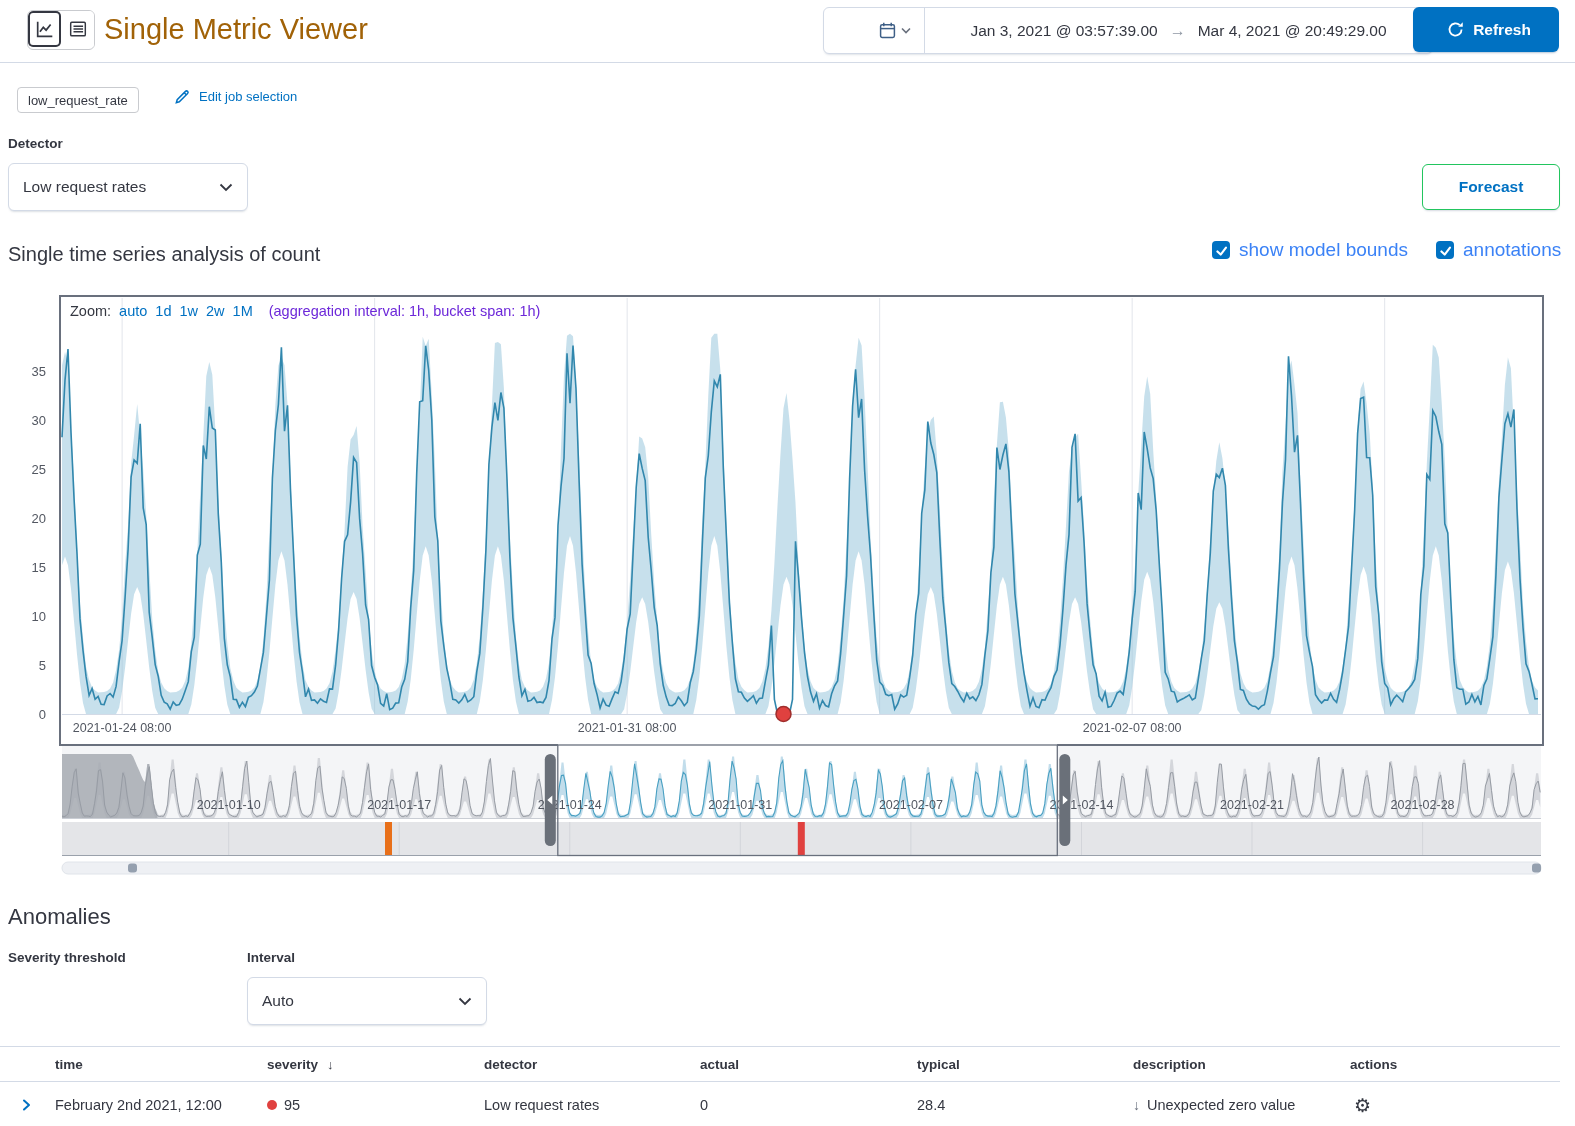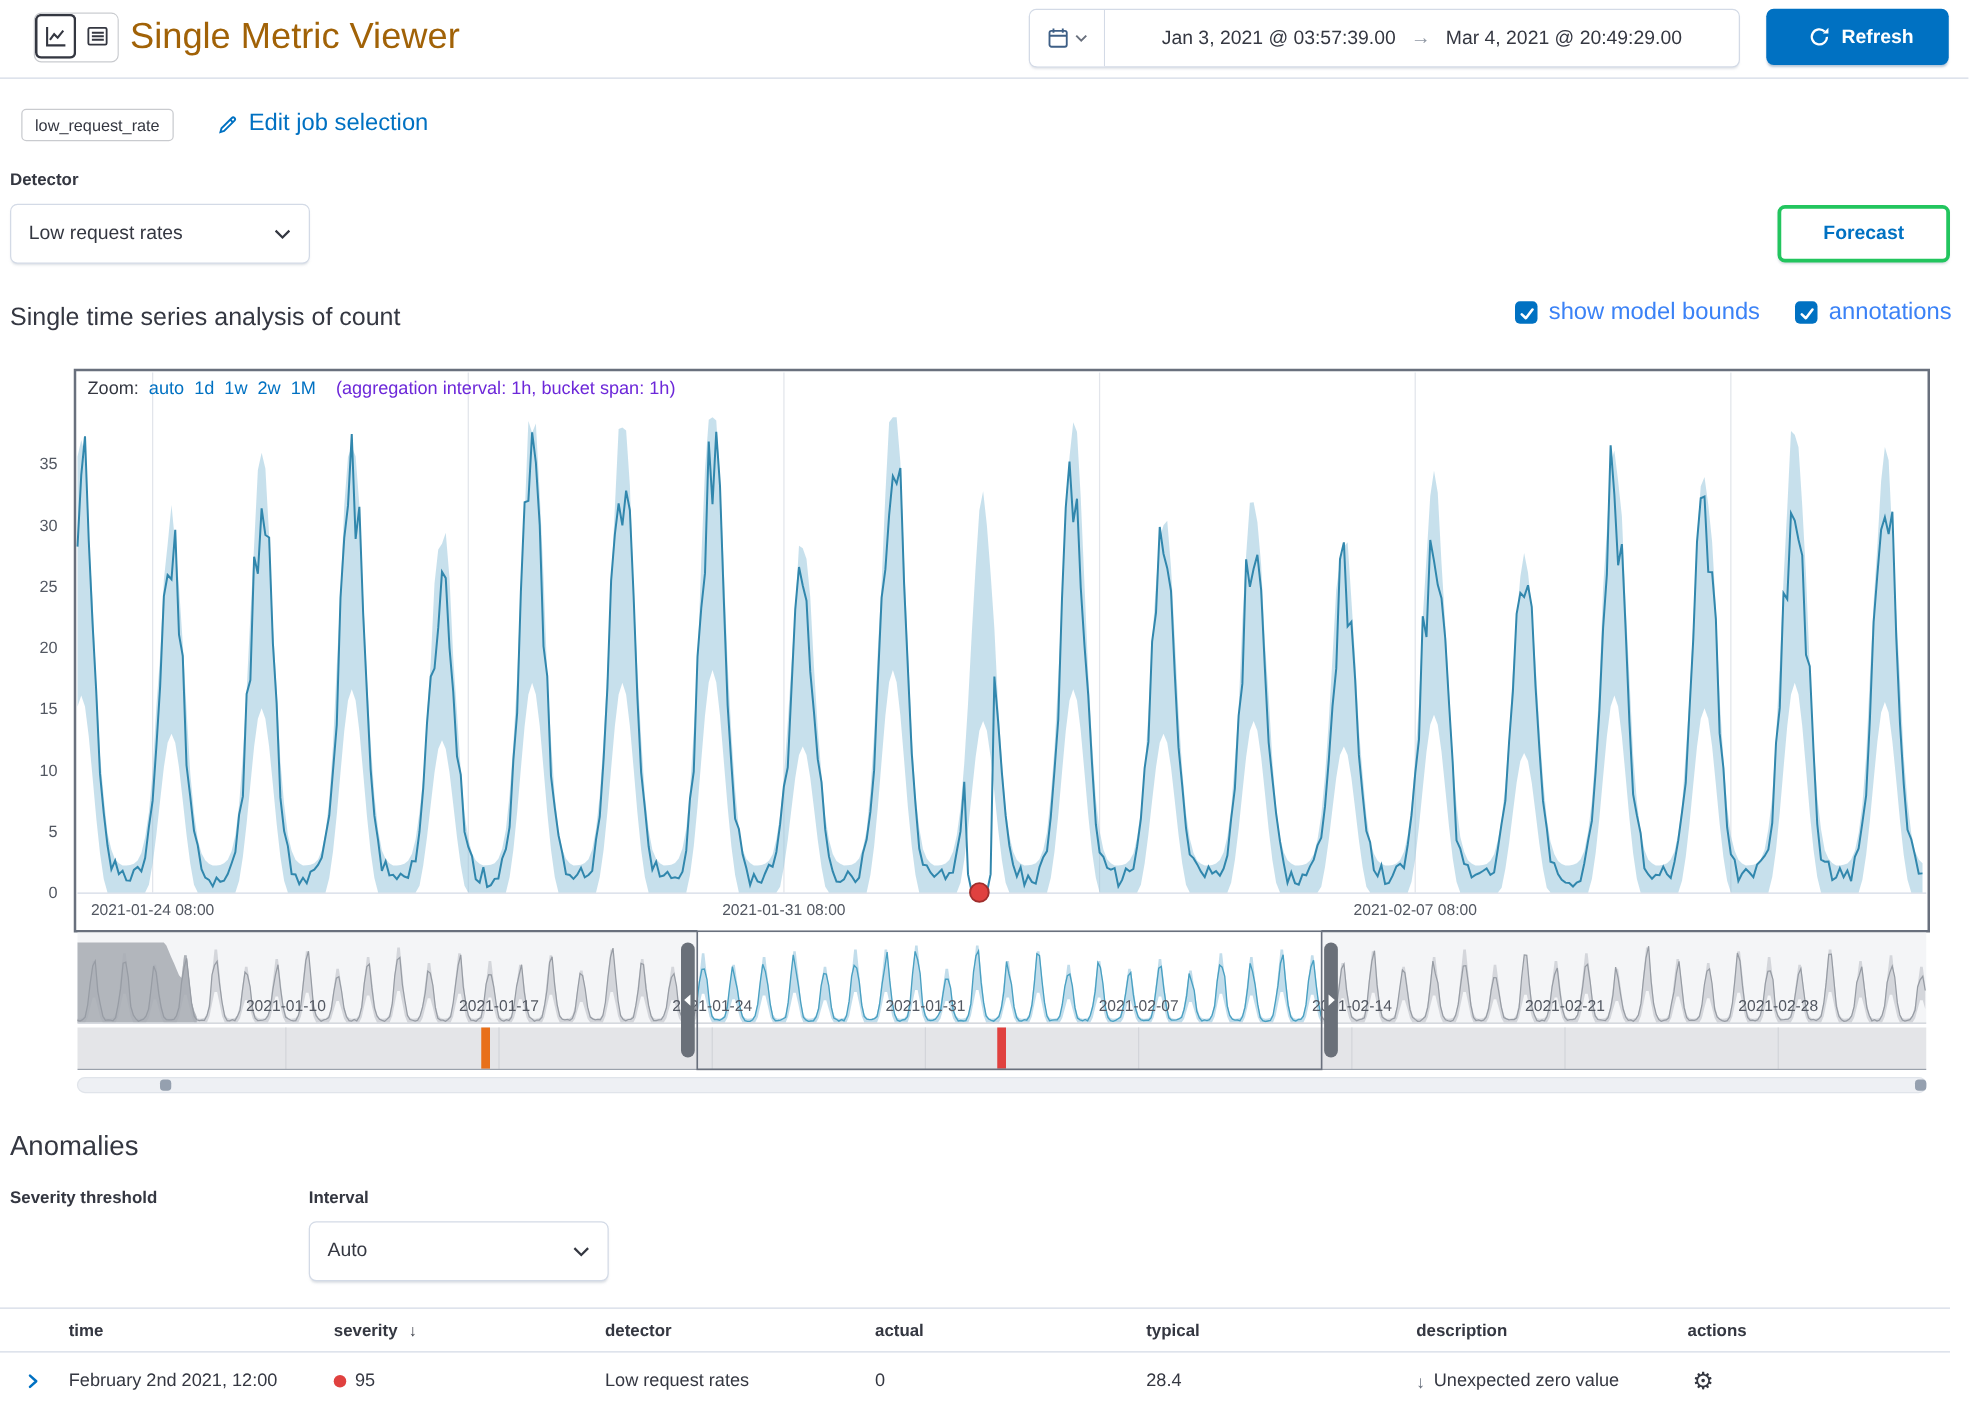--- a/index.html
+++ b/index.html
@@ -8,44 +8,44 @@
   .abs{position:absolute;}
 
   
   .view-toggle{left:27px;top:10px;width:66px;height:38px;border:1px solid #c9cbcf;border-radius:6px;
                display:flex;overflow:hidden;background:#fff;}
   .vt-btn{width:33px;height:36px;border:none;background:#fff;display:flex;align-items:center;justify-content:center;
           cursor:pointer;padding:0;}
   .vt-btn.selected{box-shadow:inset 0 0 0 2px #343741;border-radius:5px;}
   .page-title{left:104px;top:6px;font-size:29px;font-weight:500;color:#a16207;margin:0;line-height:46px;}
   .datepicker{left:823px;top:7px;width:567px;height:45px;border:1px solid #d3dae6;border-radius:6px;background:#fff;
-              display:flex;align-items:stretch;box-shadow:0 2px 2px -1px rgba(152,162,179,.3);}
+              display:flex;align-items:stretch;box-shadow:0 2px 2px -1px rgba(152,162,179,.3);padding-left:41px;}
   .dp-cal{width:60px;border:none;background:#fff;border-right:1px solid #d3dae6;display:flex;align-items:center;
           justify-content:center;gap:5px;cursor:pointer;border-radius:6px 0 0 6px;}
   .dp-dates{flex:1;display:flex;align-items:center;justify-content:center;gap:12px;font-size:15.5px;color:#343741;cursor:pointer;}
   .dp-arrow{color:#8f97a3;font-size:16px;}
   .refresh-btn{left:1413px;top:7px;width:146px;height:45px;background:#0071c2;color:#fff;border:none;border-radius:6px;
                font-size:15.5px;font-weight:600;display:flex;align-items:center;justify-content:center;gap:9px;cursor:pointer;
                font-family:inherit;box-shadow:0 2px 2px -1px rgba(0,60,120,.3);padding-left:12px;}
   .header-divider{left:0;top:62px;width:1575px;height:1px;background:#d3dae6;}
 
   
   .job-badge{left:17px;top:87px;height:24px;border:1px solid #c9cbcf;border-radius:4px;display:flex;align-items:center;
              padding:0 10px;font-size:13px;color:#343741;background:#fff;}
-  .edit-job{left:174px;top:88px;display:flex;align-items:center;gap:8px;color:#0071c2;font-size:19px;cursor:pointer;
+  .edit-job{left:174px;top:88px;display:flex;align-items:center;gap:8px;color:#0071c2;font-size:13px;cursor:pointer;
             text-decoration:none;}
 
   
   .field-label{font-size:13.5px;font-weight:600;color:#343741;}
   .detector-label{left:8px;top:136px;}
   .select{border:1px solid #d3dae6;border-radius:6px;background:#fff;display:flex;align-items:center;
           justify-content:space-between;padding:0 14px;font-size:15.5px;color:#343741;cursor:pointer;
           box-shadow:0 2px 2px -1px rgba(152,162,179,.35);}
   .detector-select{left:8px;top:163px;width:210px;height:46px;}
-  .forecast-btn{left:1422px;top:164px;width:138px;height:46px;background:#fff;border:3px solid #22c55e;border-radius:6px;
+  .forecast-btn{left:1422px;top:164px;width:138px;height:46px;background:#fff;border:1px solid #22c55e;border-radius:6px;
                 color:#0071c2;font-size:15.5px;font-weight:600;cursor:pointer;font-family:inherit;
                 box-shadow:0 2px 2px -1px rgba(152,162,179,.4);}
 
   
   .series-title{left:8px;top:243px;font-size:20px;font-weight:500;color:#343741;margin:0;}
   .cbx-row{top:239px;display:flex;align-items:center;gap:9px;cursor:pointer;}
   .cbx{width:18px;height:18px;border-radius:4px;background:#0071c2;display:flex;align-items:center;justify-content:center;flex:0 0 auto;}
   .cbx-label{font-size:19px;color:#3b82f6;}
   .cbx-bounds{left:1212px;}
   .cbx-annot{left:1436px;}

